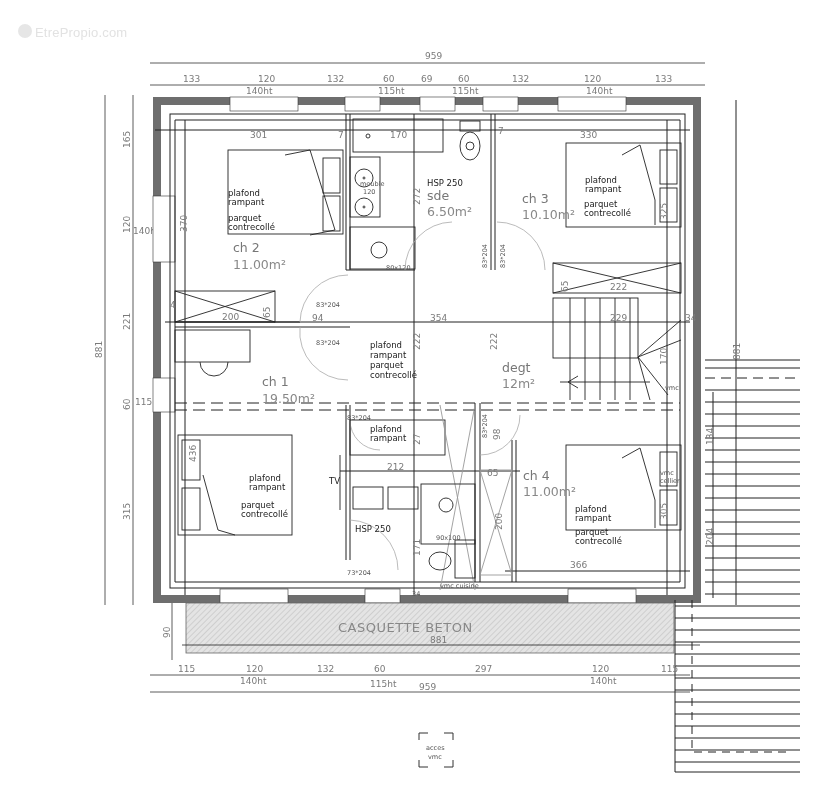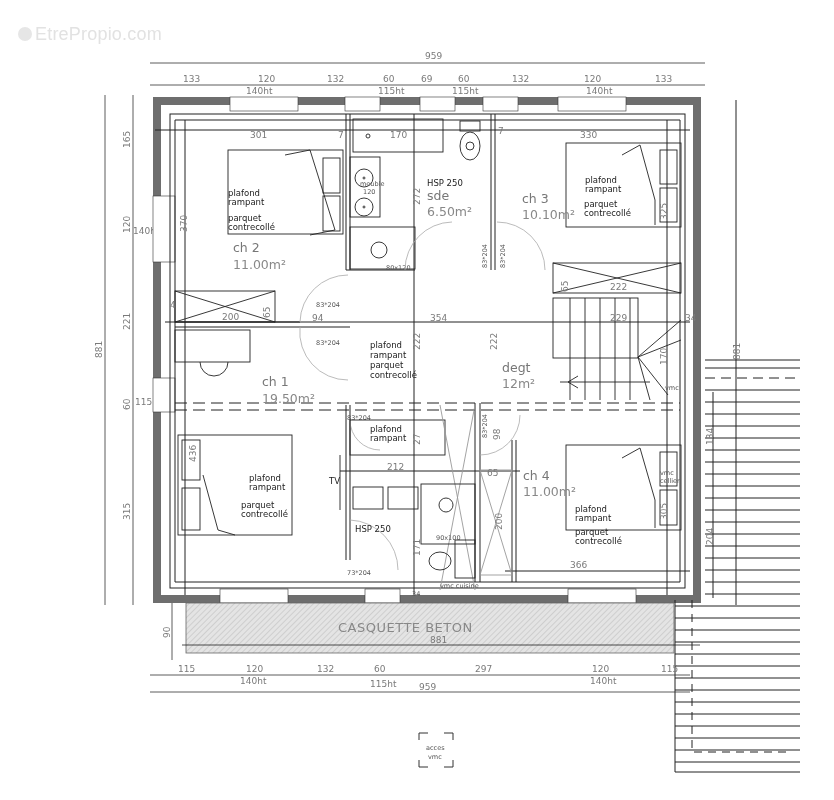--- a/index.html
+++ b/index.html
@@ -1,18 +1,18 @@
 <!DOCTYPE html>
 <html><head>
 <meta charset="utf-8">
 <style>
   html,body{margin:0;padding:0;background:#fff;}
   body{width:834px;height:800px;overflow:hidden;position:relative;font-family:"DejaVu Sans",sans-serif;}
   svg{position:absolute;left:0;top:0;}
-  .wm{position:absolute;left:18px;top:24px;font-family:"Liberation Sans",sans-serif;font-size:18px;color:#e2e2e2;letter-spacing:0.2px;}
+  .wm{position:absolute;left:18px;top:24px;font-family:"Liberation Sans",sans-serif;font-size:13px;color:#e2e2e2;letter-spacing:0.2px;}
   .wm .c{display:inline-block;width:14px;height:14px;border-radius:50%;background:#e6e6e6;vertical-align:-1px;margin-right:3px;}
   text{font-family:"DejaVu Sans",sans-serif;}
   .dim{font-size:9px;fill:#7a7a7a;}
   .room{font-size:12.5px;fill:#777;}
   .area{font-size:12.5px;fill:#888;}
   .note{font-size:8.5px;fill:#222;}
   .tiny{font-size:6.5px;fill:#555;}
   .big{font-size:13px;fill:#888;letter-spacing:0.5px;}
 </style>
 </head>

